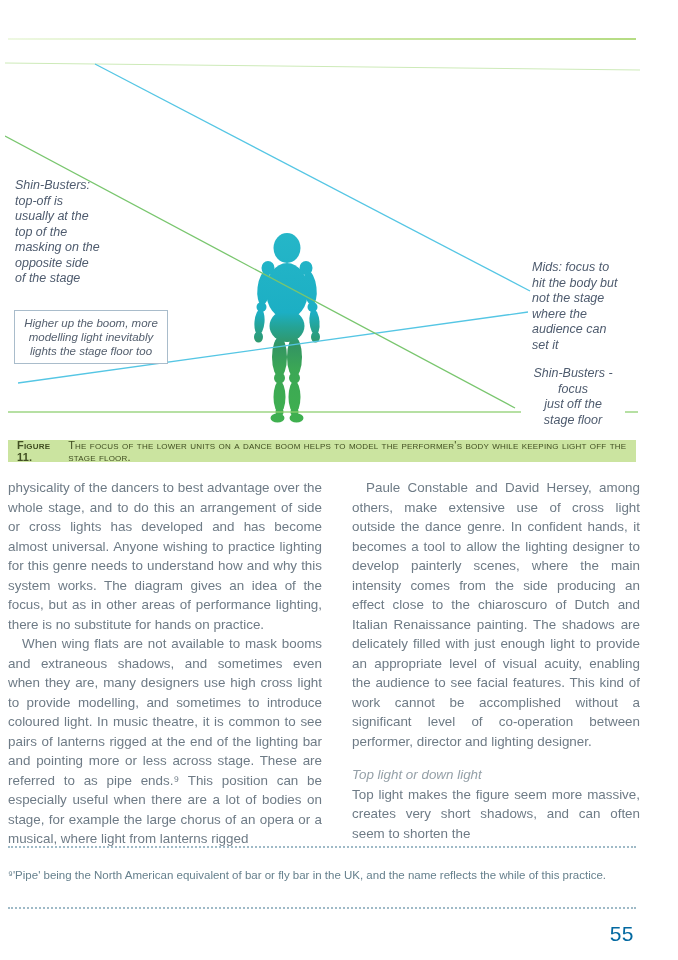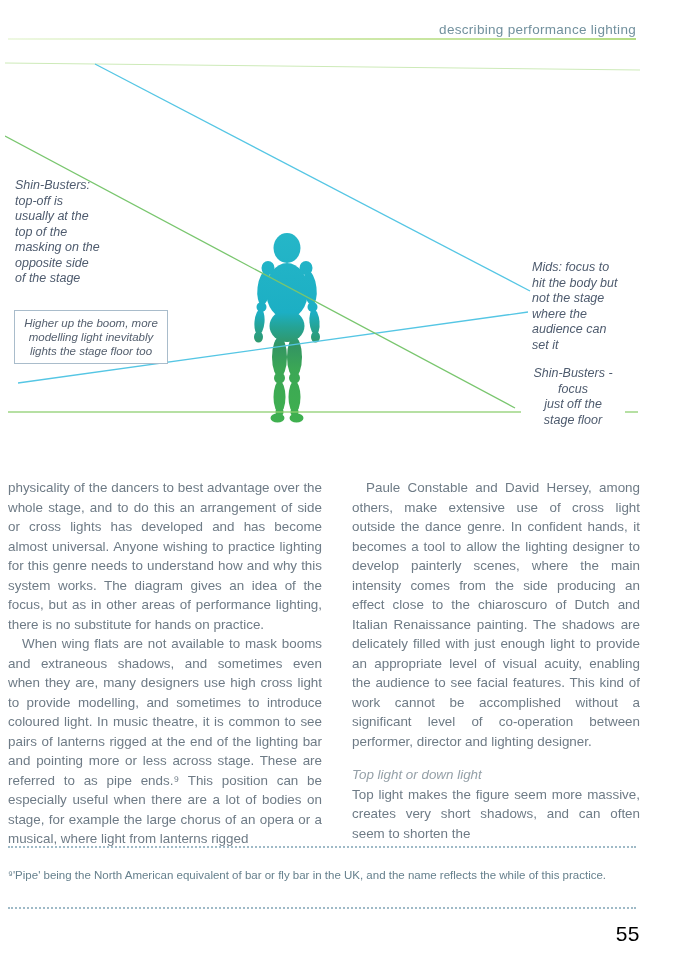--- a/index.html
+++ b/index.html
@@ -58,30 +58,29 @@
     border-top:2px dotted #7fa3b5;opacity:.75;
   }
   .dot-rule.top{top:846px;}
   .dot-rule.bottom{top:907px;}
   .footnote{
     position:absolute;left:8px;top:868px;width:600px;
     font-size:11.5px;color:#66808d;line-height:15px;
   }
   
   .page-number{
-    position:absolute;right:38px;top:922px;
-    font-size:21px;color:#000000;letter-spacing:.5px;margin-left:8px;
+    position:absolute;right:44px;top:922px;
+    font-size:21px;color:#0369a1;letter-spacing:.5px;margin-left:8px;
   }
 </style>
 </head>
 <body>
 
 <div class="page">
 
-  <div class="running-head">describing performance lighting</div>
   <div class="head-rule"></div>
 
   <div class="diagram">
     <svg width="637" height="375" viewBox="0 0 637 375">
       <defs>
         <linearGradient id="bodyGrad" gradientUnits="userSpaceOnUse" x1="282" y1="173" x2="282" y2="362">
           <stop offset="0" stop-color="#25b6c8"></stop>
           <stop offset="0.42" stop-color="#1cafc4"></stop>
           <stop offset="0.50" stop-color="#25a394"></stop>
           <stop offset="0.60" stop-color="#339562"></stop>
@@ -150,20 +149,24 @@
 where the
 audience can
 set it</div>
 
     <div class="dlabel masked" style="left:516px;top:306px;width:100px;">Shin-Busters -
 focus
 just off the
 stage floor</div>
   </div>
 
+  <div class="fig-caption">
+    <span class="cap-label">Figure 11.</span>
+    <span>The focus of the lower units on a dance boom helps to model the performer's body while keeping light off the stage floor.</span>
+  </div>
 
   <div class="col col-left">
     <p>physicality of the dancers to best advantage over the whole stage, and to do this an arrangement of side or cross lights has developed and has become almost universal. Anyone wishing to practice lighting for this genre needs to understand how and why this system works. The diagram gives an idea of the focus, but as in other areas of performance lighting, there is no substitute for hands on practice.</p>
     <p class="indent">When wing flats are not available to mask booms and extraneous shadows, and sometimes even when they are, many designers use high cross light to provide modelling, and sometimes to introduce coloured light. In music theatre, it is common to see pairs of lanterns rigged at the end of the lighting bar and pointing more or less across stage. These are referred to as pipe ends.⁹ This position can be especially useful when there are a lot of bodies on stage, for example the large chorus of an opera or a musical, where light from lanterns rigged</p>
   </div>
 
   <div class="col col-right">
     <p class="indent">Paule Constable and David Hersey, among others, make extensive use of cross light outside the dance genre. In confident hands, it becomes a tool to allow the lighting designer to develop painterly scenes, where the main intensity comes from the side producing an effect close to the chiaroscuro of Dutch and Italian Renaissance painting. The shadows are delicately filled with just enough light to provide an appropriate level of visual acuity, enabling the audience to see facial features. This kind of work cannot be accomplished without a significant level of co-operation between performer, director and lighting designer.</p>
     <p class="subhead">Top light or down light</p>
     <p>Top light makes the figure seem more massive, creates very short shadows, and can often seem to shorten the</p>

